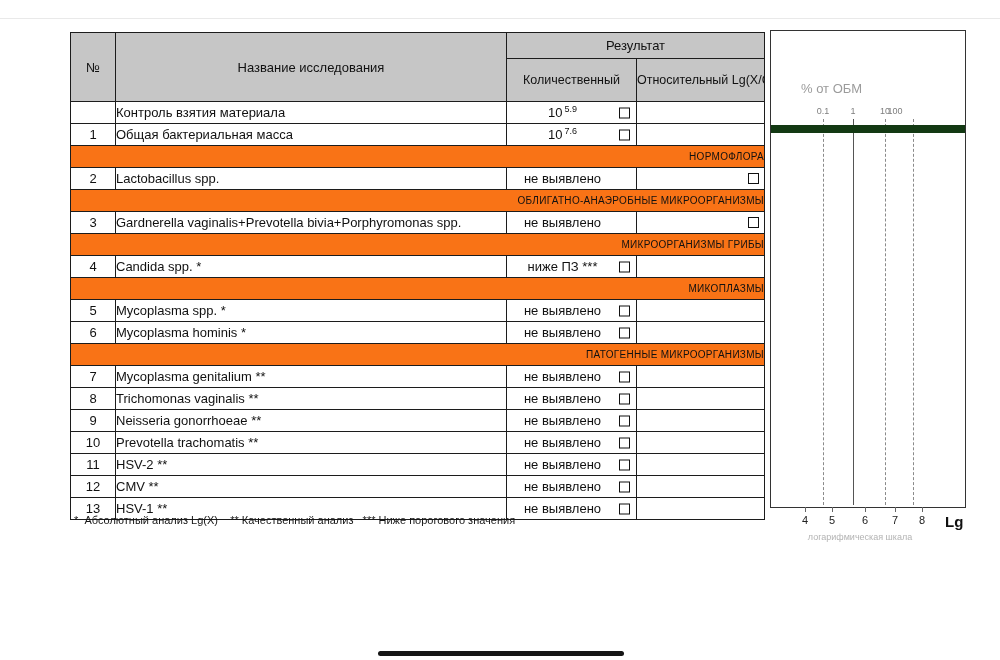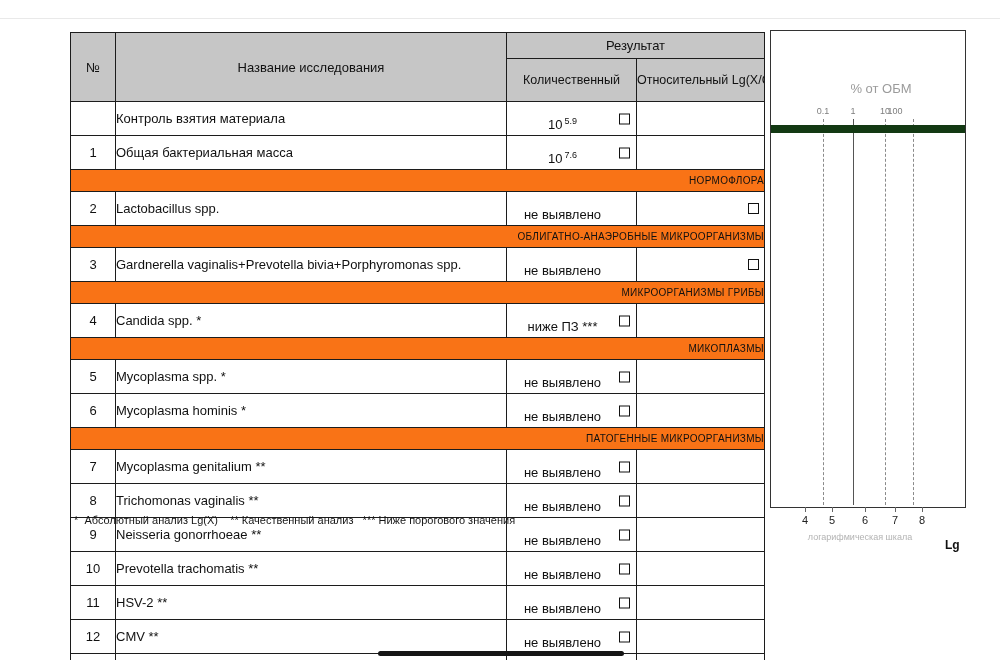--- a/index.html
+++ b/index.html
@@ -41,21 +41,21 @@
   td.c-name { padding-left: 8px; }
   tr.section-row td {
     background: #f97316;
     text-align: right;
     font-size: 10px;
     height: 21px;
     letter-spacing: 0.3px;
   }
   .qwrap {
     display: flex; align-items: center; justify-content: center;
-    position: relative; height: 21px; padding: 12px 24px 0 6px;
+    position: relative; height: 21px; padding: 0 24px 0 6px;
   }
   .qval { font-size: 13px; }
   .qval sup { font-size: 9px; margin-left: 2px; }
   .checkbox {
     width: 11px; height: 11px;
     border: 1.5px solid #111;
     background: #fff;
     display: inline-block;
     box-sizing: border-box;
     flex: none;
@@ -70,35 +70,35 @@
 
   
   .chart-panel {
     position: absolute; left: 770px; top: 30px;
     width: 194px; height: 476px;
     border: 1px solid #333;
     background: #fff;
   }
   .chart-title {
     position: absolute; left: 30px; right: 4px; top: 50px;
-    text-align: center; font-size: 13px; color: #9b9b9b;
+    font-size: 13px; color: #9b9b9b;
   }
   .top-tick {
     position: absolute; top: 75px; transform: translateX(-50%);
     font-size: 9px; color: #7e7e7e;
   }
   .obm-bar { position: absolute; left: 0; top: 94px; width: 100%; height: 8px; z-index: 2; }
   .vline { position: absolute; top: 88px; height: 386px; width: 0; z-index: 1; }
   .vline.dashed { border-left: 1px dashed #8a8a8a; }
   .vline.solid  { border-left: 1px solid #555; }
 
   .chart-axis { position: absolute; left: 770px; top: 507px; width: 194px; height: 42px; }
   .bot-tickmark { position: absolute; top: 0; height: 5px; width: 0; border-left: 1px dashed #666; }
   .bot-tick { position: absolute; top: 7px; transform: translateX(-50%); font-size: 11px; color: #222; }
-  .axis-label { position: absolute; left: 175px; top: 6px; font-weight: bold; font-size: 12px; color: #111; margin-top: 25px; }
+  .axis-label { position: absolute; left: 175px; top: 6px; font-weight: bold; font-size: 15px; color: #111; }
   .axis-caption { position: absolute; left: 0; width: 180px; top: 25px; text-align: center; font-size: 9px; color: #b3b3b3; }
 
   .home-indicator {
     position: absolute; left: 378px; top: 651px;
     width: 246px; height: 5px; border-radius: 3px;
     background: #151515;
   }
 </style>
 </head>
 <body>

